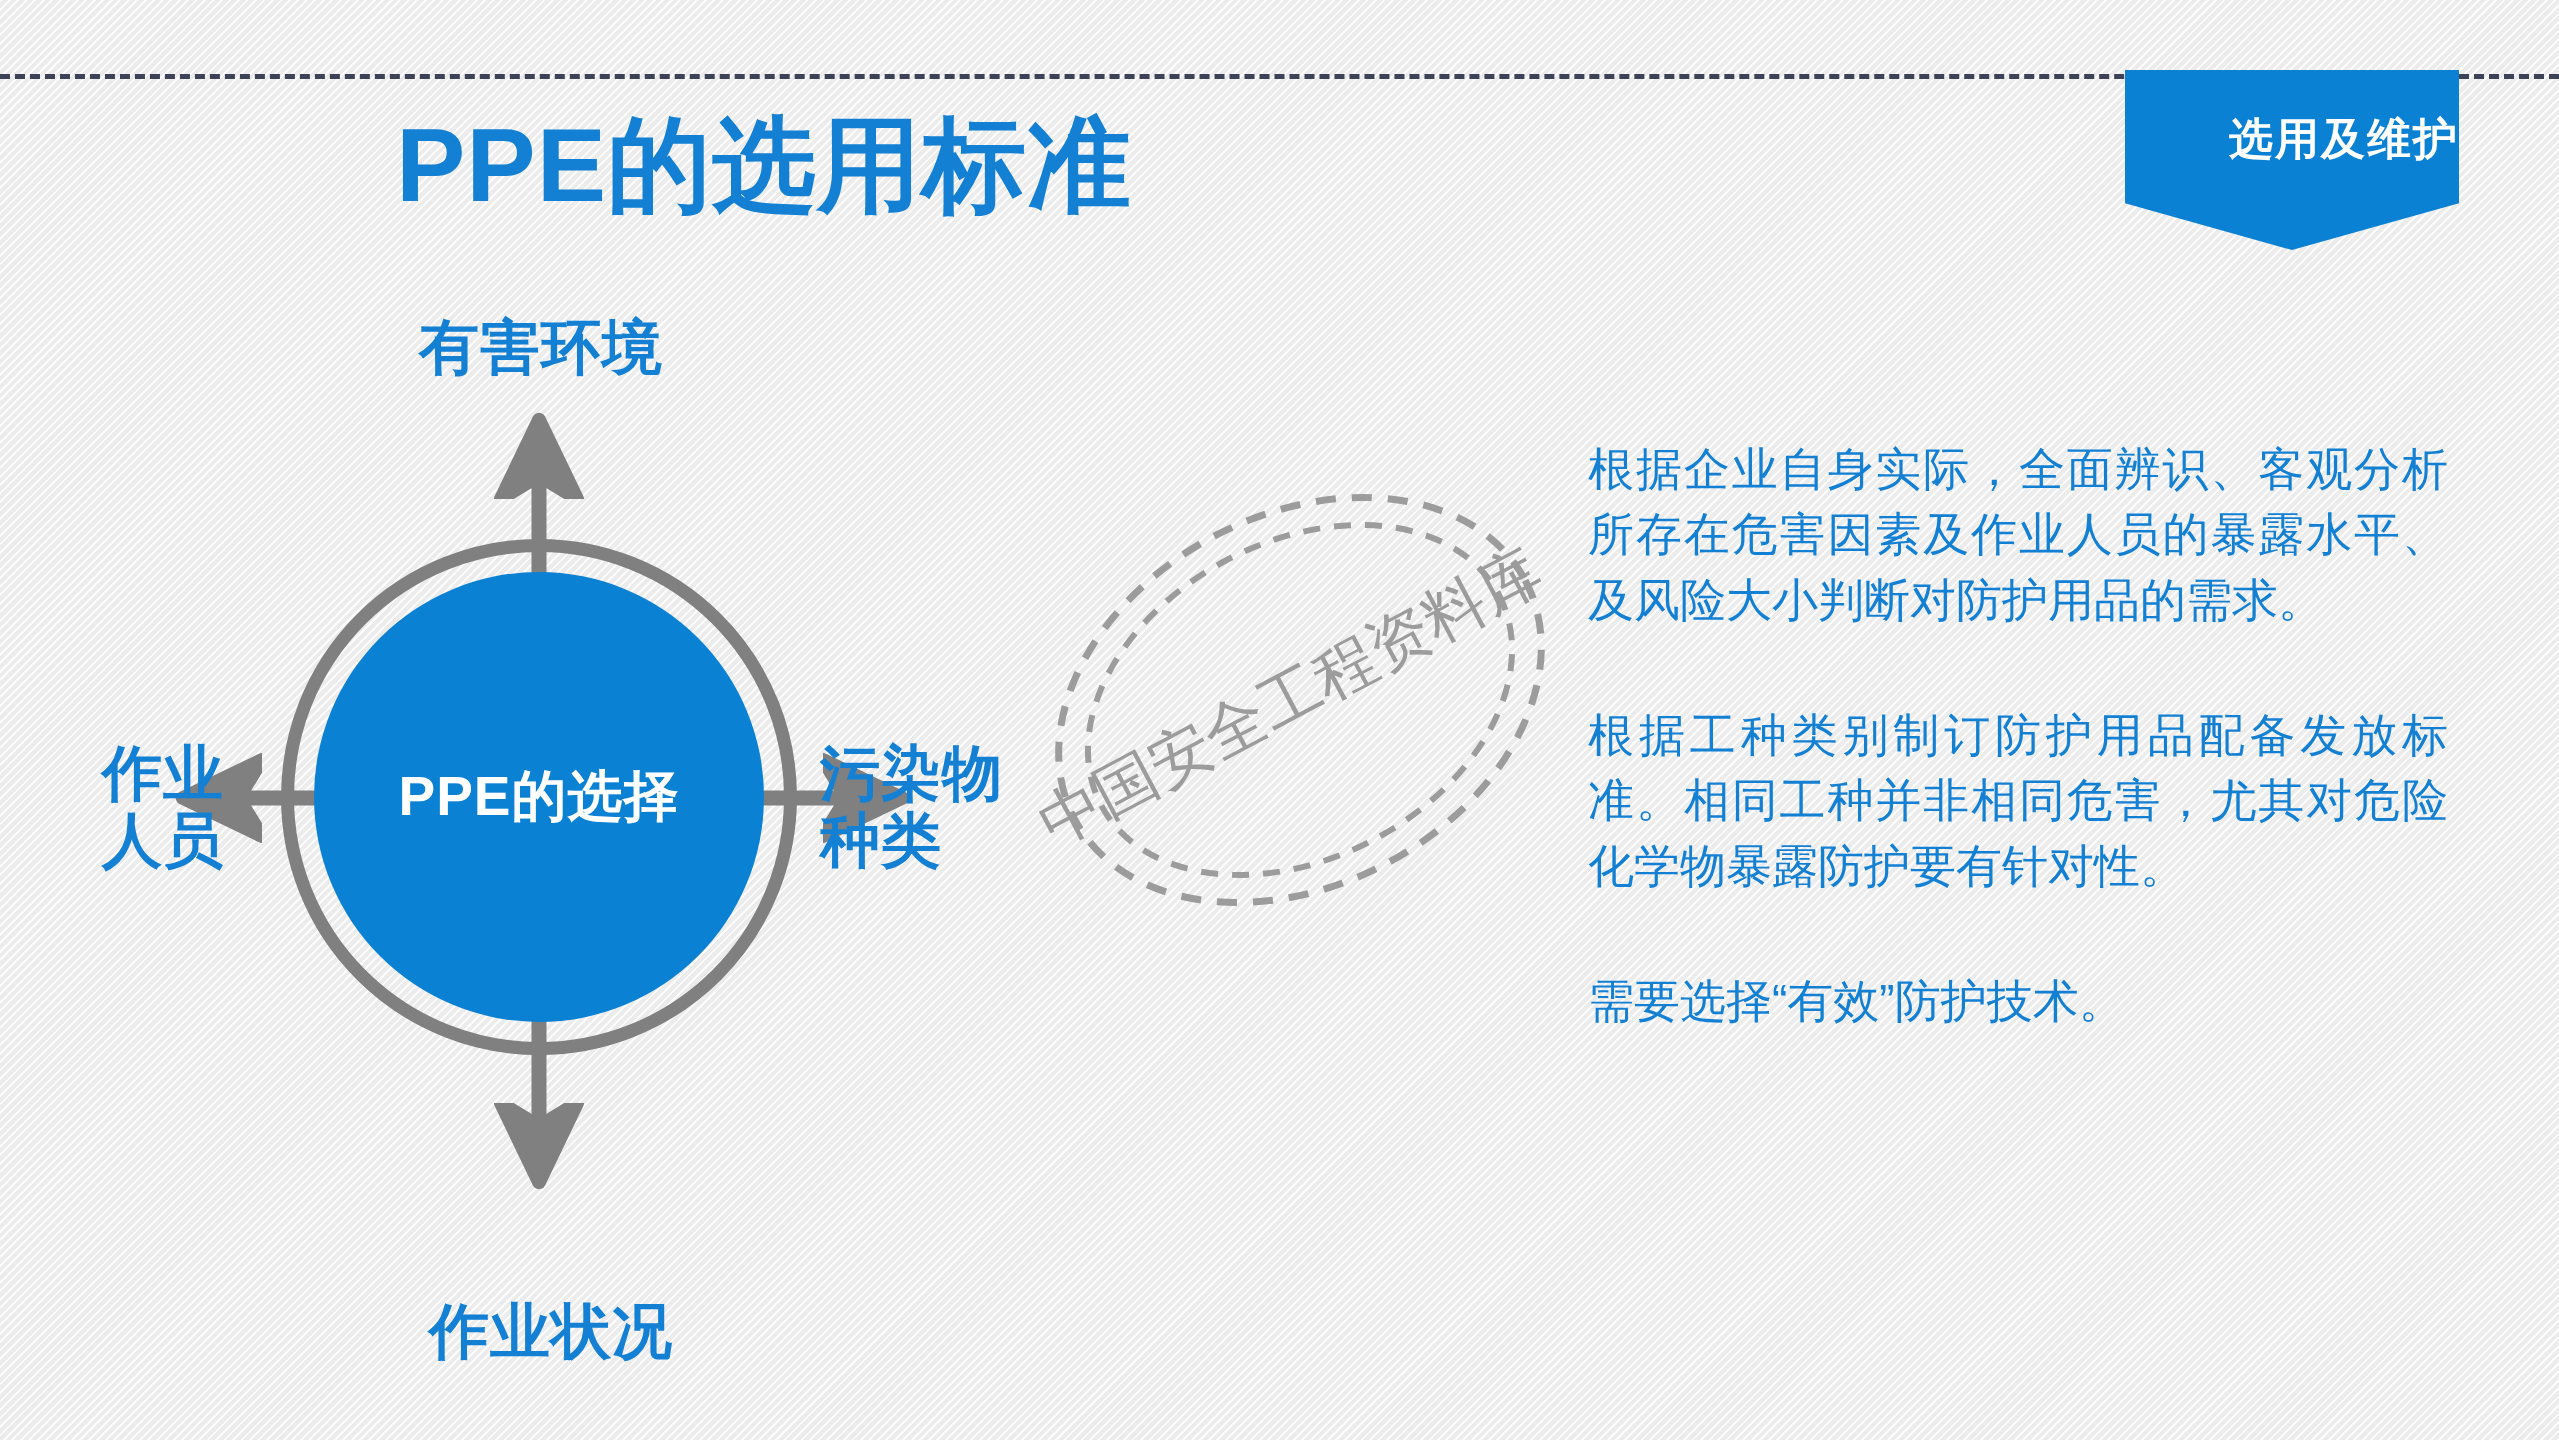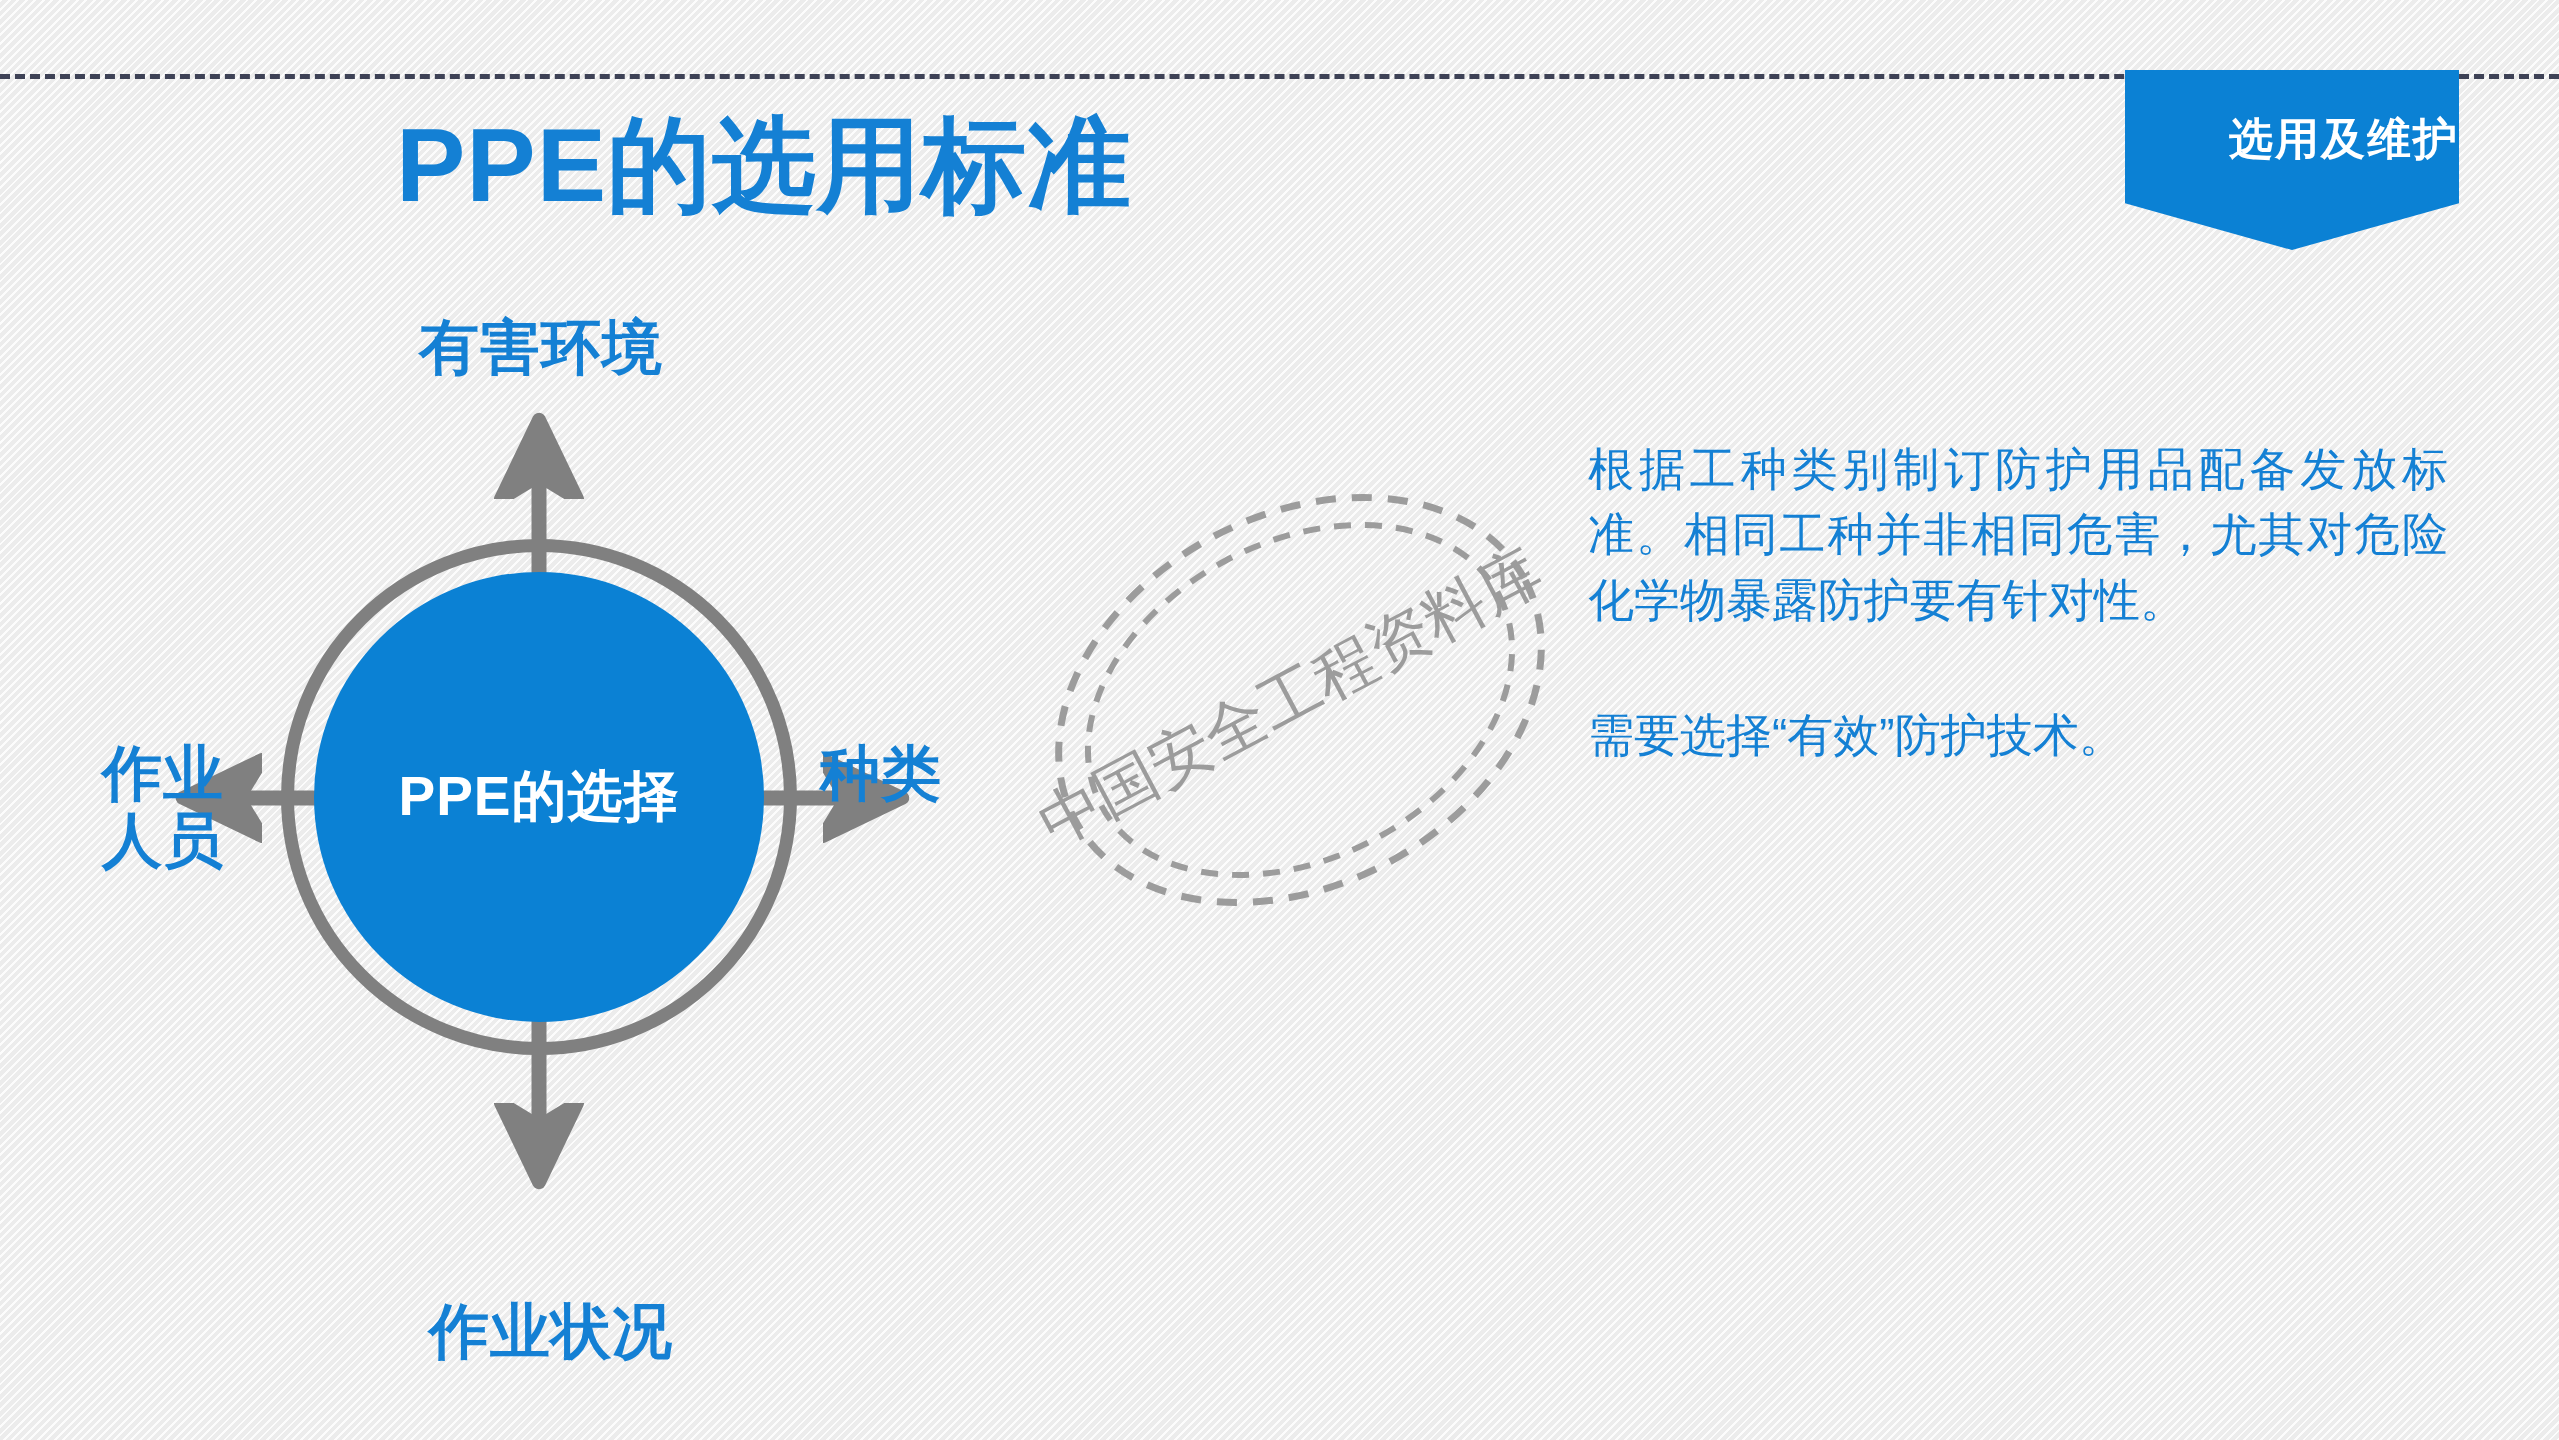--- a/index.html
+++ b/index.html
@@ -221,24 +221,26 @@
     </div>
 
     <div class="node-label" id="label-top">有害环境</div>
 
     <div class="node-label" id="label-left">
       <div>作业</div>
       <div>人员</div>
     </div>
 
     <div class="node-label" id="label-right">
+      <div>污染物</div>
       <div>种类</div>
     </div>
 
     <div class="node-label" id="label-bottom">作业状况</div>
   </div>
 
   <div id="text-column">
+    <p class="para" id="para-1">根据企业自身实际，全面辨识、客观分析所存在危害因素及作业人员的暴露水平、及风险大小判断对防护用品的需求。</p>
     <p class="para" id="para-2">根据工种类别制订防护用品配备发放标准。相同工种并非相同危害，尤其对危险化学物暴露防护要有针对性。</p>
     <p class="para" id="para-3">需要选择“有效”防护技术。</p>
   </div>
 
 </div>
 
 </body></html>

